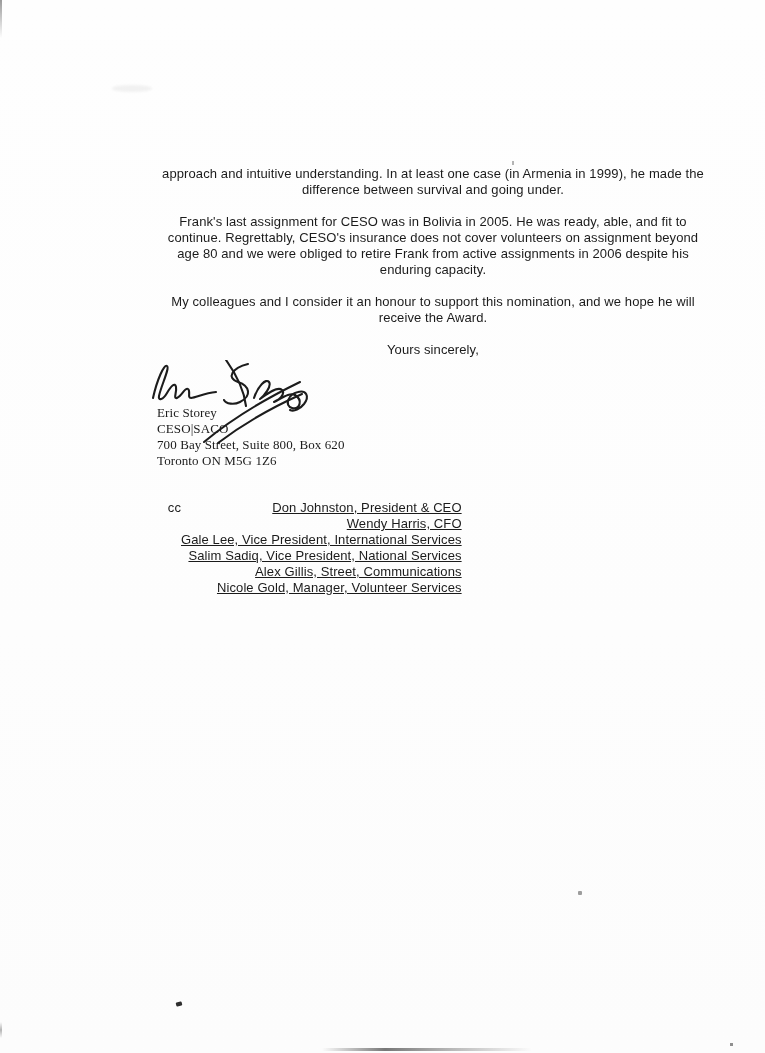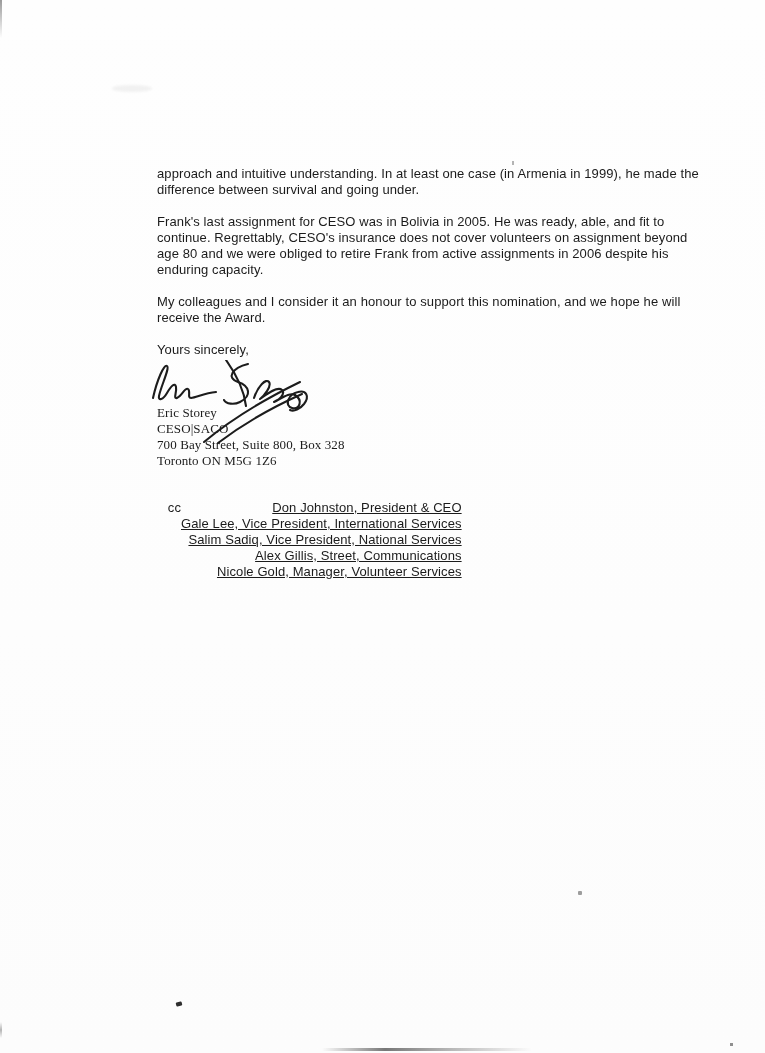--- a/index.html
+++ b/index.html
@@ -24,20 +24,21 @@
     left: 157px;
     top: 166px;
     width: 552px;
     font-size: 13px;
     line-height: 16px;
     color: #1b1b1b;
     letter-spacing: 0.1px;
   }
   .letter p {
     margin: 0 0 16px 0;
+    text-align: center;
   }
   .closing {
     margin: 0;
   }
   .sig-block {
     margin-top: 47px;
   }
   .sig-block div {
     height: 16px;
     white-space: nowrap;
@@ -110,28 +111,29 @@
 
 <div class="letter">
   <p>approach and intuitive understanding. In at least one case (in Armenia in 1999), he made the difference between survival and going under.</p>
   <p>Frank's last assignment for CESO was in Bolivia in 2005. He was ready, able, and fit to continue. Regrettably, CESO's insurance does not cover volunteers on assignment beyond age 80 and we were obliged to retire Frank from active assignments in 2006 despite his enduring capacity.</p>
   <p>My colleagues and I consider it an honour to support this nomination, and we hope he will receive the Award.</p>
   <p class="closing">Yours sincerely,</p>
 
   <div class="sig-block">
     <div>Eric Storey</div>
     <div>CESO|SACO</div>
-    <div>700 Bay Street, Suite 800, Box 328</div>
+    <div>700 Bay Street, Suite 800, Box 620</div>
     <div>Toronto ON M5G 1Z6</div>
   </div>
 
   <div class="cc-block">
     <div class="cc-label">cc</div>
     <div class="cc-list">
       <div>Don Johnston, President &amp; CEO</div>
+      <div>Wendy Harris, CFO</div>
       <div>Gale Lee, Vice President, International Services</div>
       <div>Salim Sadiq, Vice President, National Services</div>
       <div>Alex Gillis, Street, Communications</div>
       <div>Nicole Gold, Manager, Volunteer Services</div>
     </div>
   </div>
 </div>
 
 <svg class="signature-svg" viewBox="0 0 172 85" fill="none" stroke="#1c1c1c" stroke-width="2.1" stroke-linecap="round" stroke-linejoin="round">
 

